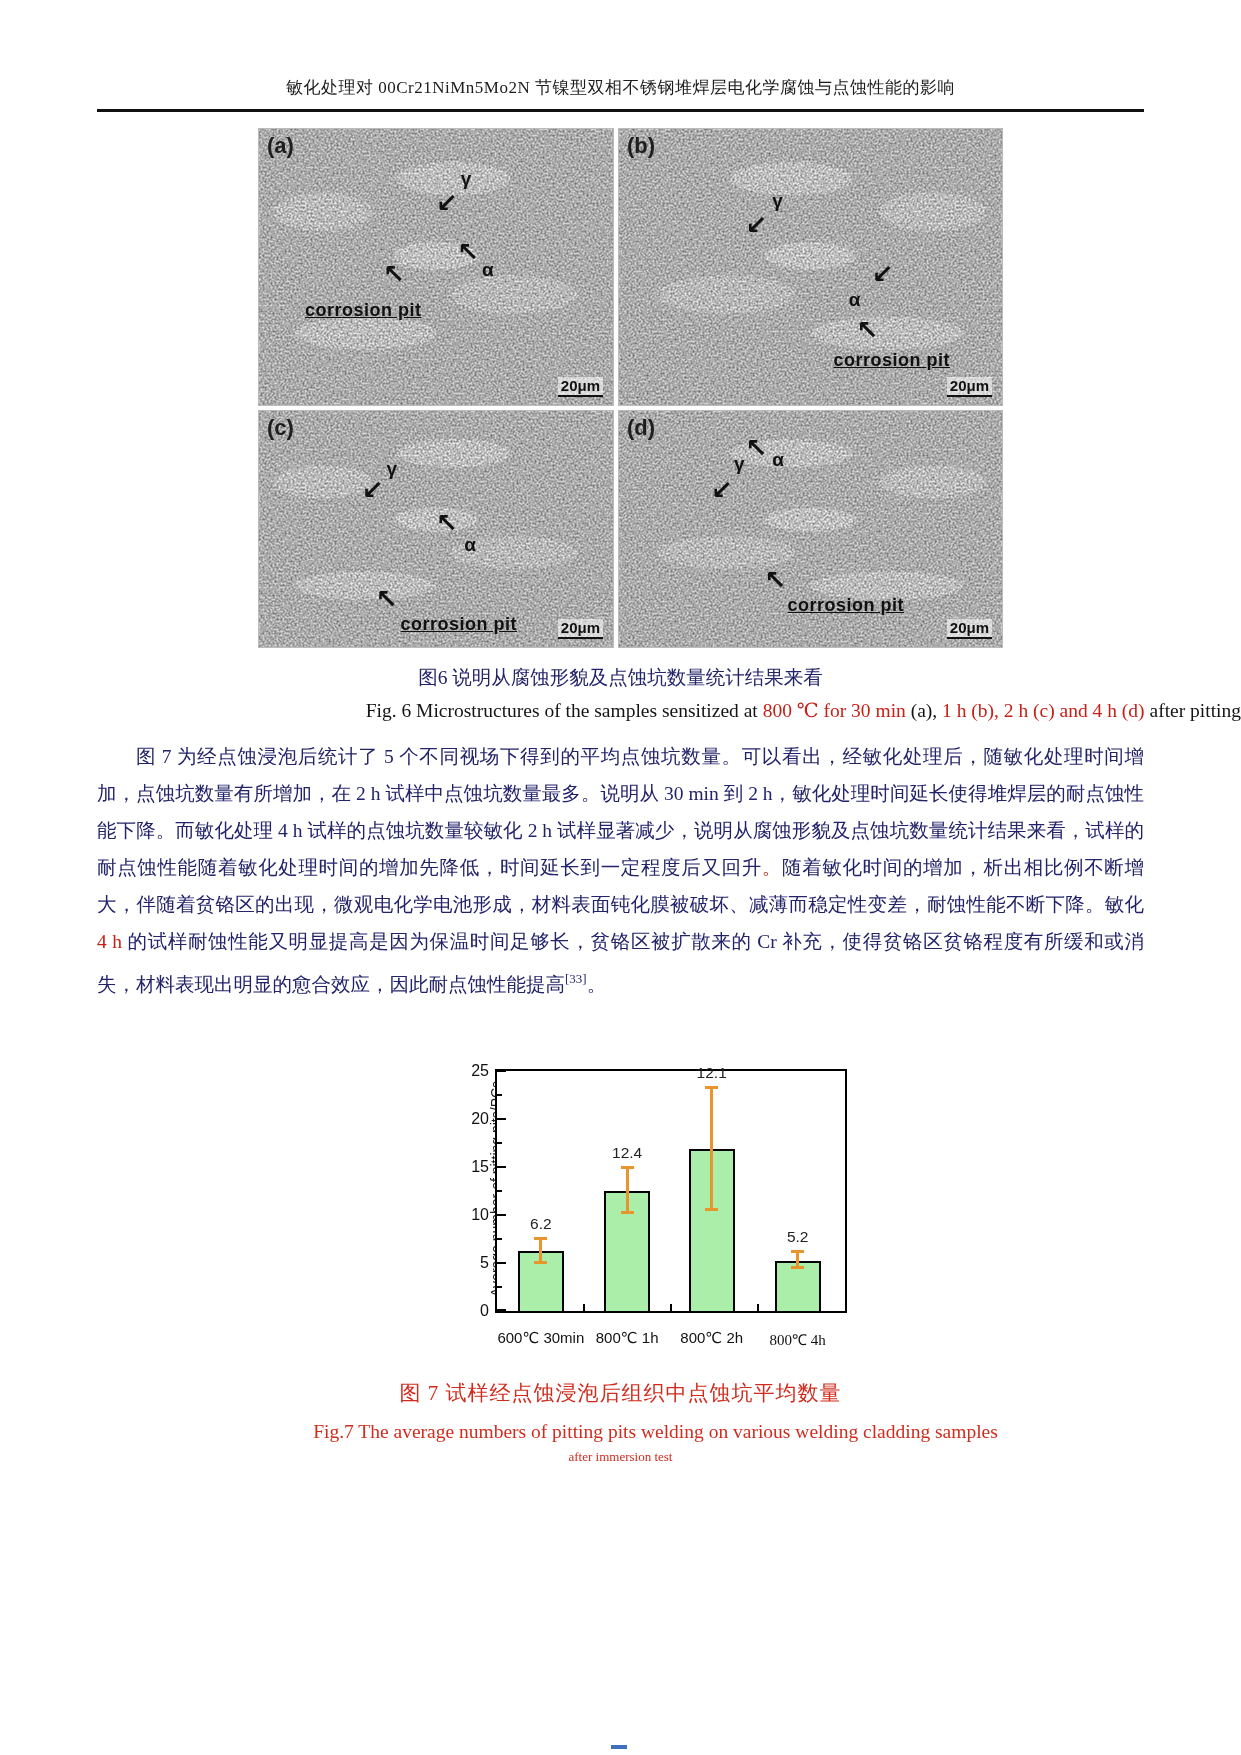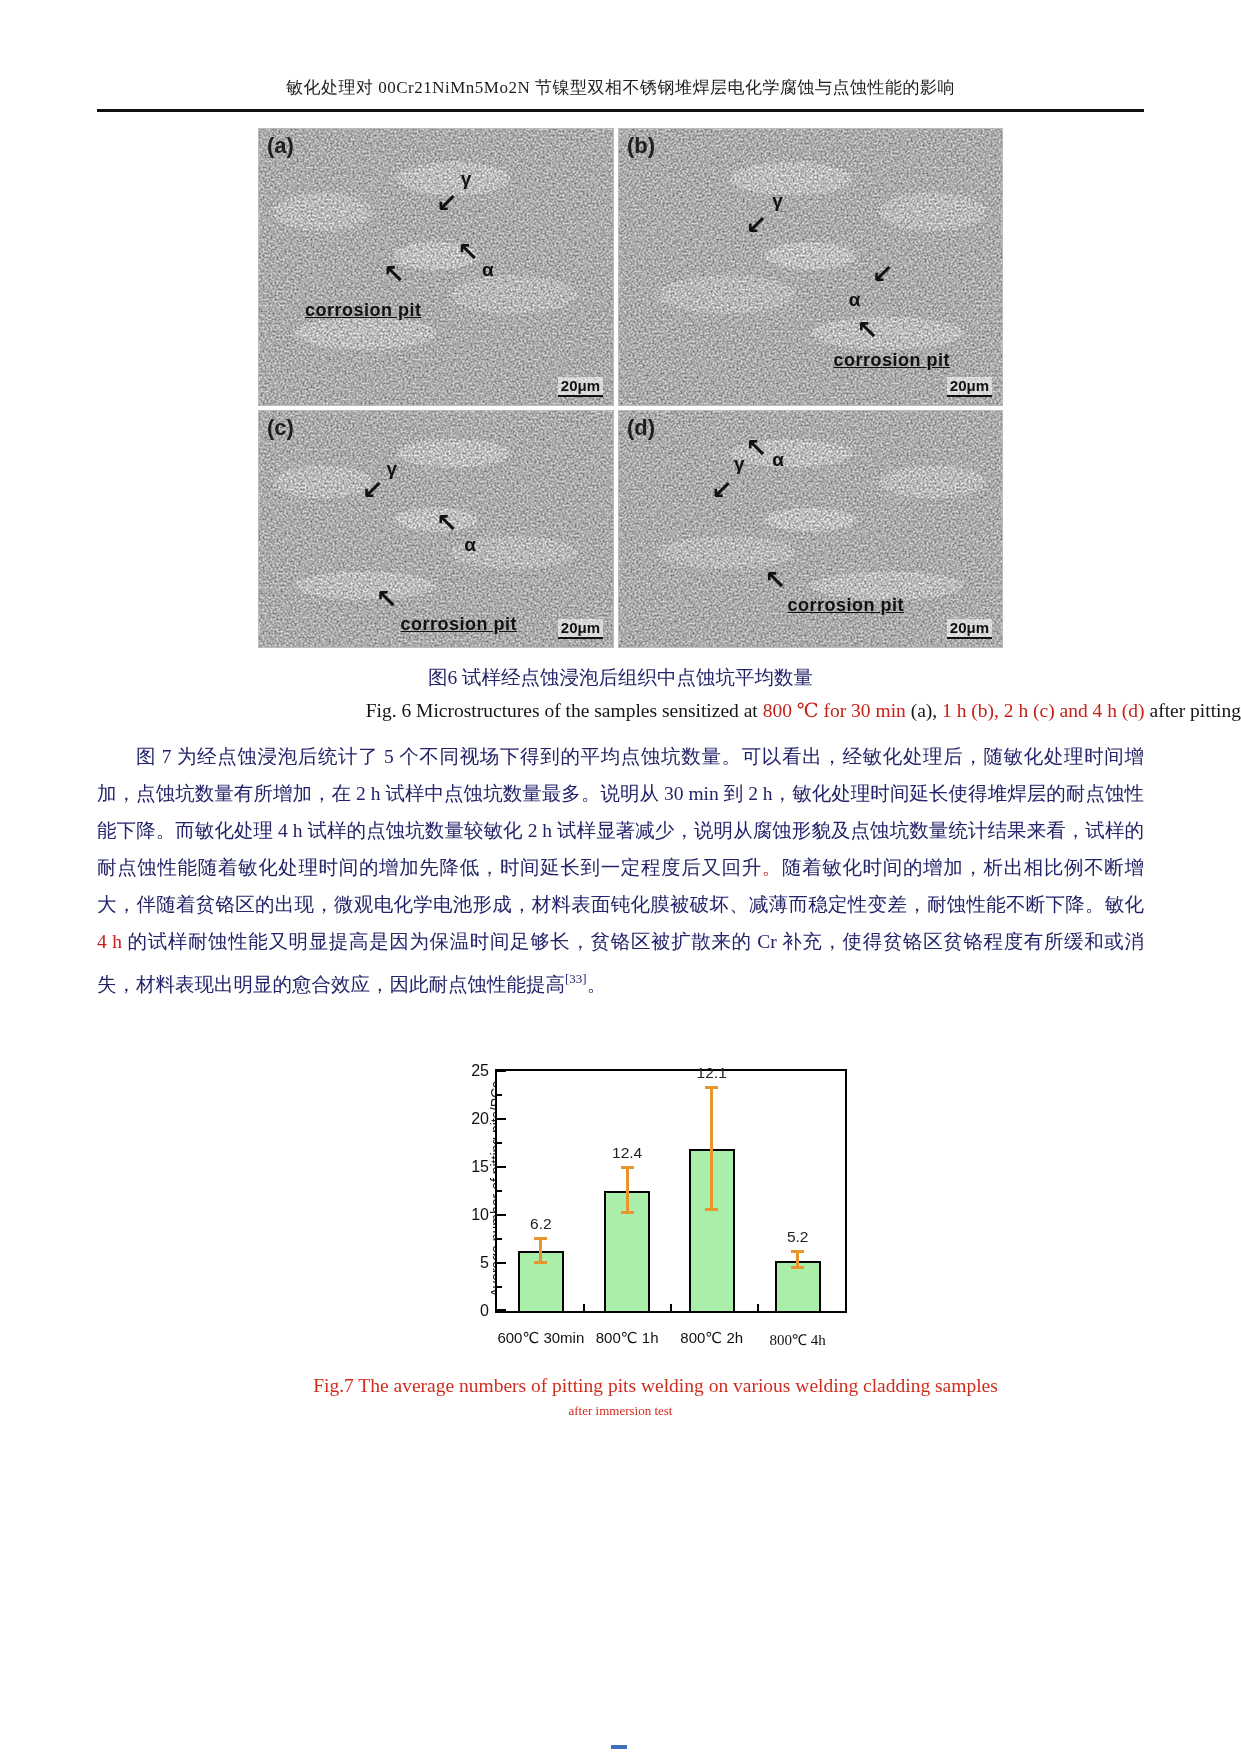--- a/index.html
+++ b/index.html
@@ -192,21 +192,21 @@
         <div class="anno" style="left: 30%; top: 18%;">γ</div>
         <div class="anno-arrow" style="left: 24%; top: 28%;">↙</div>
         <div class="anno" style="left: 40%; top: 16%;">α</div>
         <div class="anno-arrow" style="left: 33%; top: 10%;">↖</div>
         <div class="anno pit" style="left: 44%; top: 78%;">corrosion pit</div>
         <div class="anno-arrow" style="left: 38%; top: 66%;">↖</div>
         <div class="scalebar">20μm</div>
       </div>
     </div>
 
-  <div class="caption-cn">图6 试样经点蚀浸泡后组织中点蚀坑平均数量</div>
+  <div class="caption-cn">图6 说明从腐蚀形貌及点蚀坑数量统计结果来看</div>
   <div class="caption-en"><span class="seg-black">Fig. 6 Microstructures of the samples sensitized at </span><span class="seg-red">800 ℃ for 30 min </span><span class="seg-black">(a), </span><span class="seg-red">1 h (b), 2 h (c) and 4 h (d)</span><span class="seg-black"> after pitting</span></div>
 
   <div class="para indent"><span class="seg-navy">图 7 为经点蚀浸泡后统计了 5 个不同视场下得到的平均点蚀坑数量。可以看出，经敏化处理后，随敏化处理时间增加，点蚀坑数量有所增加，在 2 h 试样中点蚀坑数量最多。说明从 30 min 到 2 h，敏化处理时间延长使得堆焊层的耐点蚀性能下降。而敏化处理 4 h 试样的点蚀坑数量较敏化 2 h 试样显著减少，说明从腐蚀形貌及点蚀坑数量统计结果来看，试样的耐点蚀性能随着敏化处理时间的增加先降低，时间延长到一定程度后又回升</span><span class="seg-red">。</span><span class="seg-navy">随着敏化时间的增加，析出相比例不断增大，伴随着贫铬区的出现，微观电化学电池形成，材料表面钝化膜被破坏、减薄而稳定性变差，耐蚀性能不断下降。敏化 </span><span class="seg-red">4 h</span><span class="seg-navy"> 的试样耐蚀性能又明显提高是因为保温时间足够长，贫铬区被扩散来的 Cr 补充，使得贫铬区贫铬程度有所缓和或消失，材料表现出明显的愈合效应，因此耐点蚀性能提高</span><sup class="seg-navy">[33]</sup><span class="seg-navy">。</span></div>
 
   <div class="chart-wrap">
     <div class="ylabel">Average number of pitting pits/PCs.</div>
     <div class="plot">
         <div class="ytick" style="bottom: 0px;"></div>
         <div class="yticklabel" style="bottom: 0px; top: auto; transform: translateY(50%);">0</div>
         <div class="ytick" style="bottom: 47px;"></div>
@@ -248,17 +248,18 @@
         <div class="bar" style="left: calc(86.4% - 23px); width: 46px; height: 49.92px;"></div>
         <div class="errline" style="left: calc(86.4% - 1.5px); bottom: 42.24px; height: 16.32px;"></div>
         <div class="errcap" style="left: calc(86.4% - 6.5px); bottom: 57.56px;"></div>
         <div class="errcap" style="left: calc(86.4% - 6.5px); bottom: 41.24px;"></div>
         <div class="vallabel" style="left: 86.4%; bottom: 64.56px;">5.2</div>
         <div class="catlabel" style="left: 86.4%; font-family: Liberation Serif, serif;">800℃ 4h</div>
       </div>
     <div class="chart-spacer"></div>
   </div>
 
+  <div class="fig7-cn">图 7  试样经点蚀浸泡后组织中点蚀坑平均数量</div>
   <div class="fig7-en1">Fig.7  The average numbers of pitting pits welding on various welding cladding samples</div>
   <div class="fig7-en2">after immersion test</div>
 
   <div class="footer-mark"></div>
 </div>
 
 </body></html>

